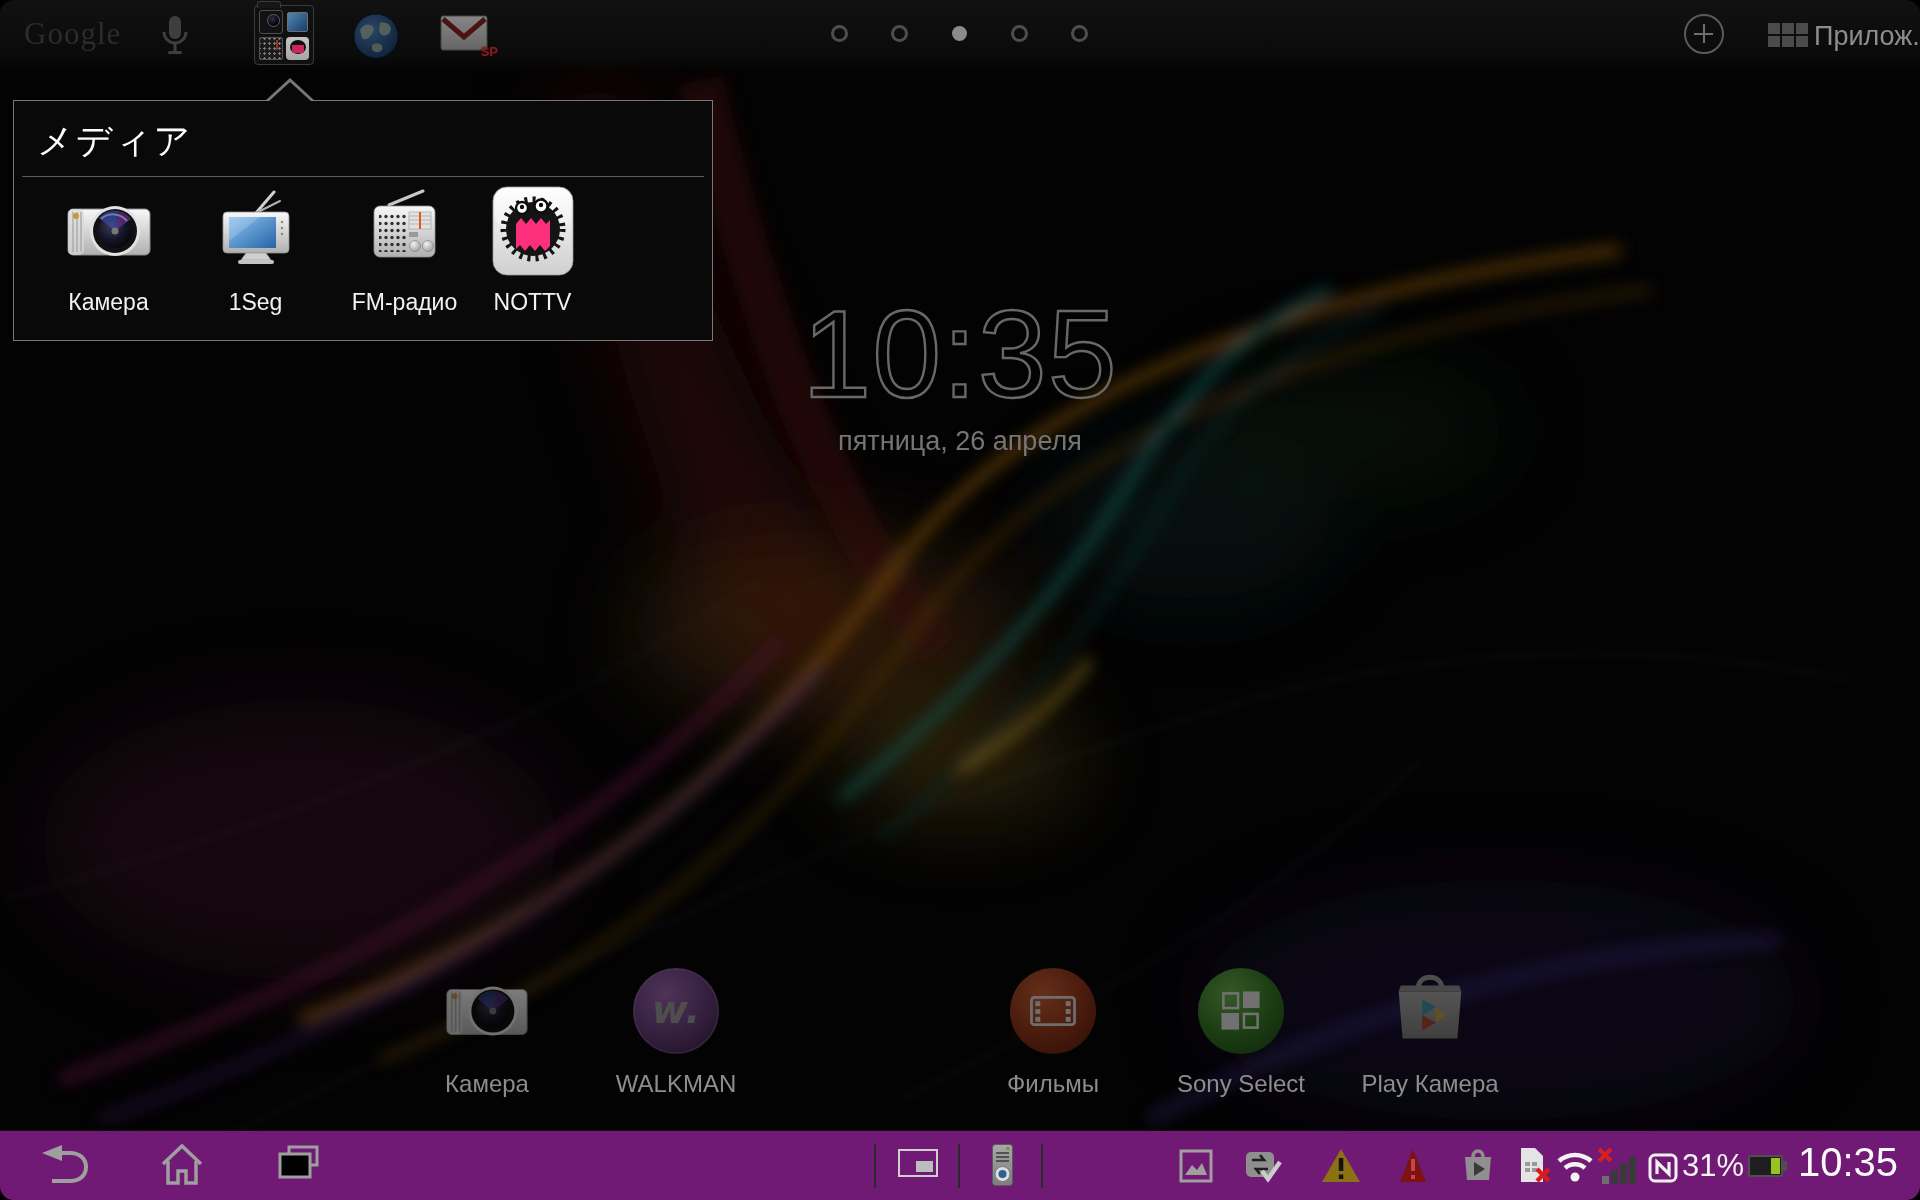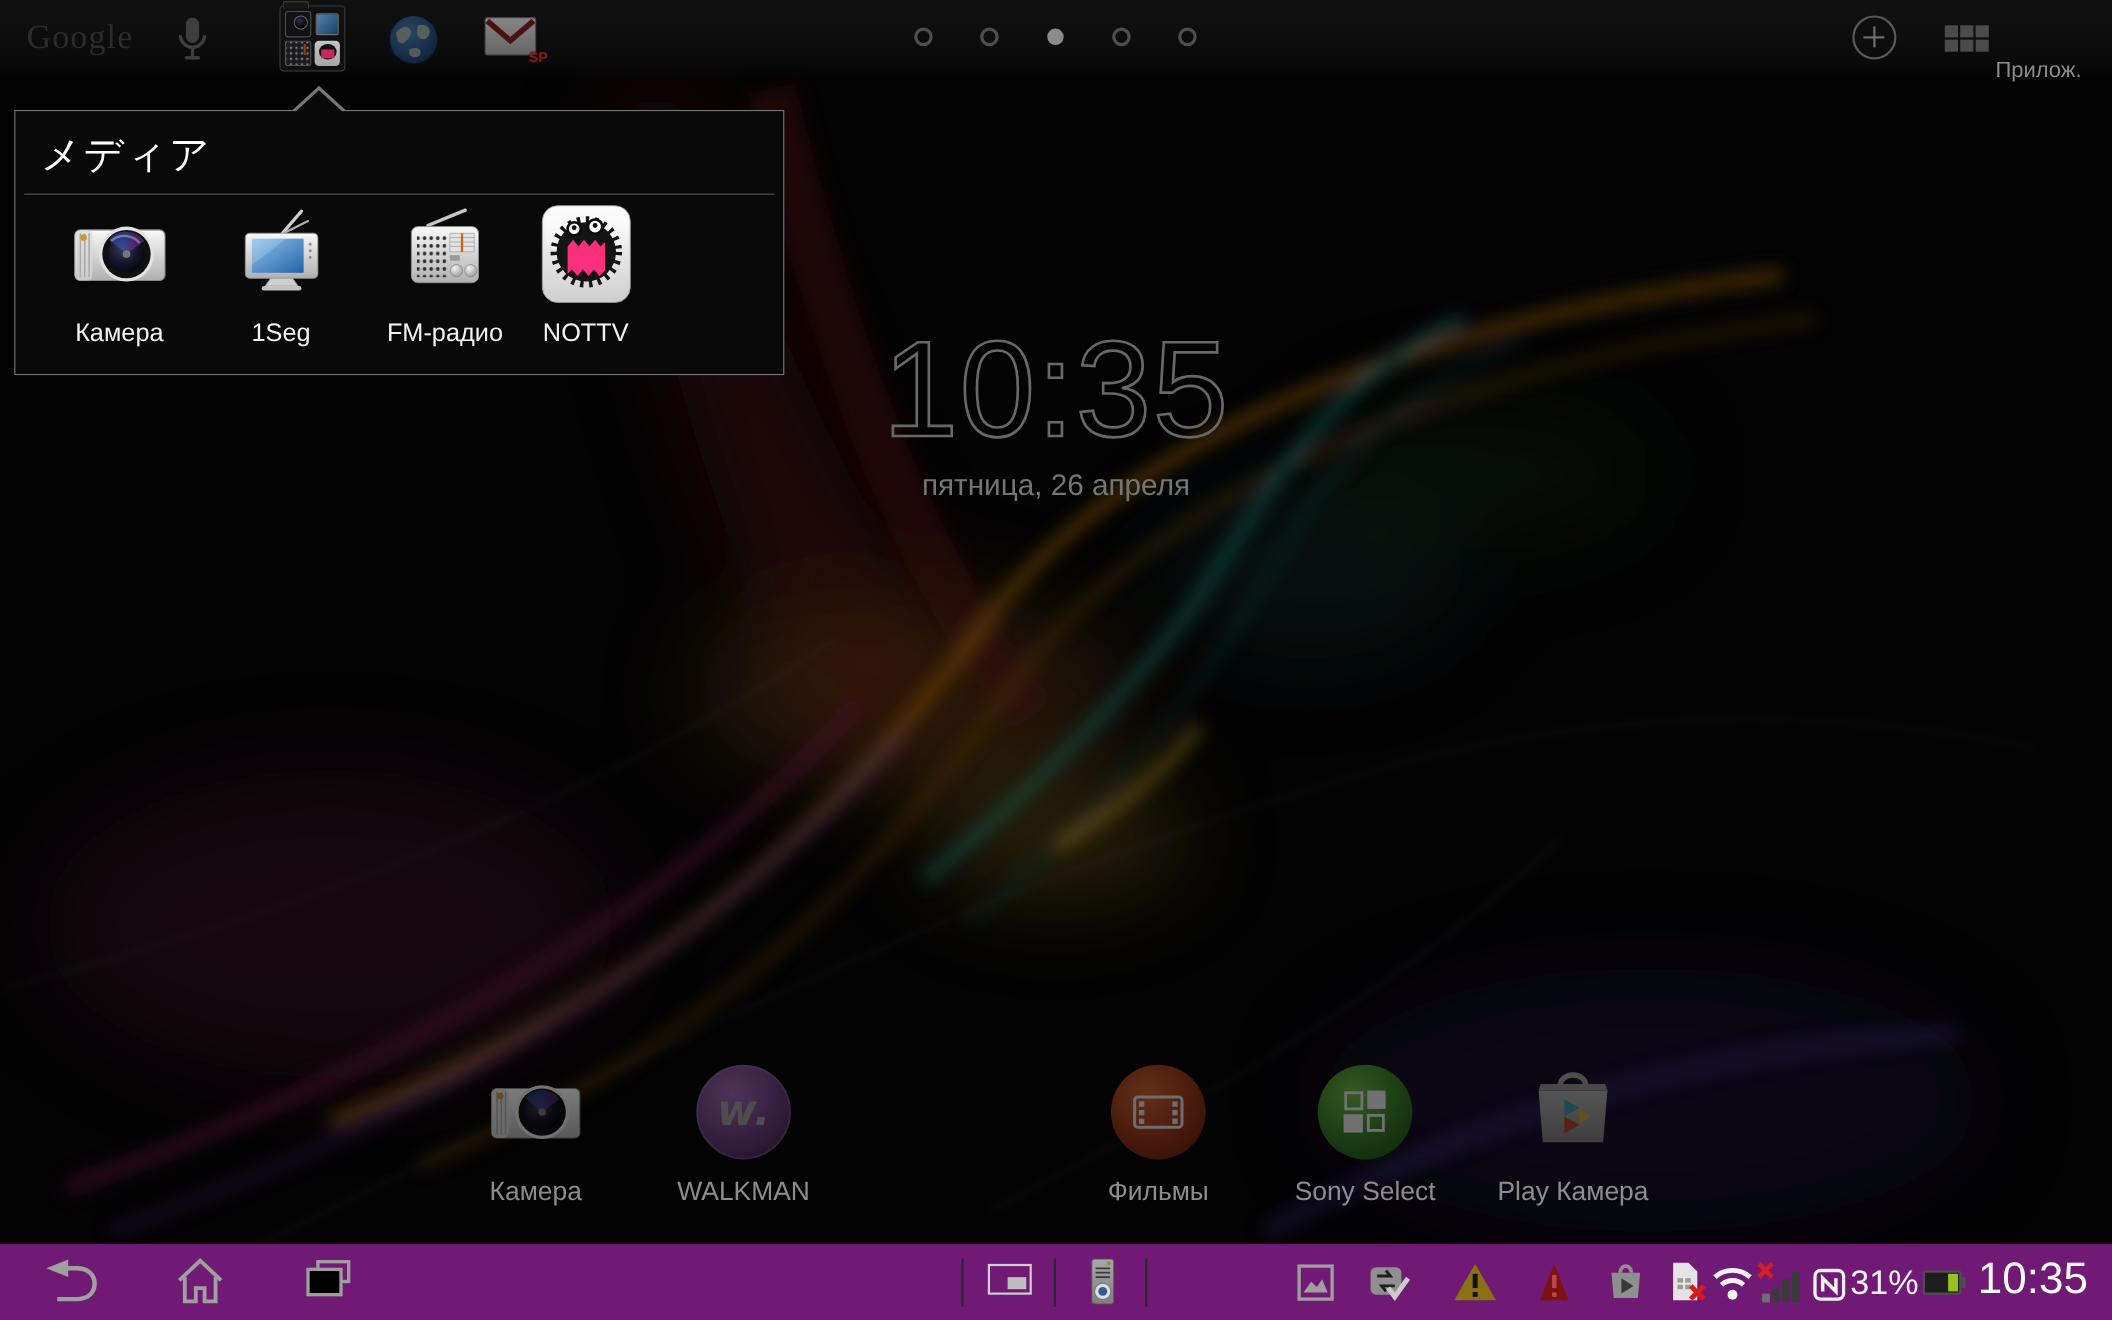--- a/index.html
+++ b/index.html
@@ -1,17 +1,17 @@
 <!DOCTYPE html>
 <html><head>
 <meta charset="utf-8">
 <style>
   html,body{margin:0;padding:0;background:#000;}
   .screen{position:relative;width:1920px;height:1200px;overflow:hidden;background:#000;
-          font-family:"Liberation Sans",sans-serif;}
+          font-family:"Liberation Sans",sans-serif;border-radius:14px;}
   .abs{position:absolute;}
   svg{display:block;}
 
   
   .wallpaper{position:absolute;inset:0;z-index:0;}
 
   
   .topbar{position:absolute;left:0;top:0;width:1920px;height:72px;z-index:5;
           background:linear-gradient(#111112,#0a0a0b 80%,rgba(8,8,8,0));}
   .google-logo{position:absolute;left:24px;top:16px;font-family:"Liberation Serif",serif;
@@ -43,21 +43,21 @@
   .dot{box-sizing:border-box;width:17px;height:17px;border-radius:50%;border:3px solid #4e4e4e;}
   .dot.active{border:none;background:#8b8b8b;width:15px;height:15px;margin:0 1px;}
   .plusbtn{position:absolute;left:1684px;top:14px;width:40px;height:40px;border:2.5px solid #5a5a5a;
           border-radius:50%;box-sizing:border-box;}
   .plusbtn::before,.plusbtn::after{content:"";position:absolute;background:#6e6e6e;}
   .plusbtn::before{left:8px;top:16.5px;width:19px;height:2.5px;}
   .plusbtn::after{left:16.5px;top:8px;width:2.5px;height:19px;}
   .gridic{position:absolute;left:1768px;top:23px;display:grid;grid-template-columns:repeat(3,12px);
           grid-template-rows:repeat(2,11px);gap:2px;}
   .gridic>span{background:#4b4b4b;}
-  .apps-label{position:absolute;left:1814px;top:21px;font-size:20px;color:#8d8d8d;margin-top:32px;}
+  .apps-label{position:absolute;left:1814px;top:21px;font-size:27px;color:#8d8d8d;}
 
   
   .popup{position:absolute;left:13px;top:100px;width:700px;height:241px;z-index:10;
          background:#090909;border:1px solid #787878;box-sizing:border-box;}
   .caret-outer{position:absolute;left:251px;top:-23px;width:0;height:0;
          border-left:25px solid transparent;border-right:25px solid transparent;border-bottom:23px solid #787878;}
   .caret-inner{position:absolute;left:254px;top:-19px;width:0;height:0;
          border-left:22px solid transparent;border-right:22px solid transparent;border-bottom:20px solid #0a0a0a;}
   .popup-title{position:absolute;left:23px;top:16px;font-size:36px;color:#fdfdfd;letter-spacing:2px;
          font-family:"DejaVu Sans","Liberation Sans",sans-serif;}

